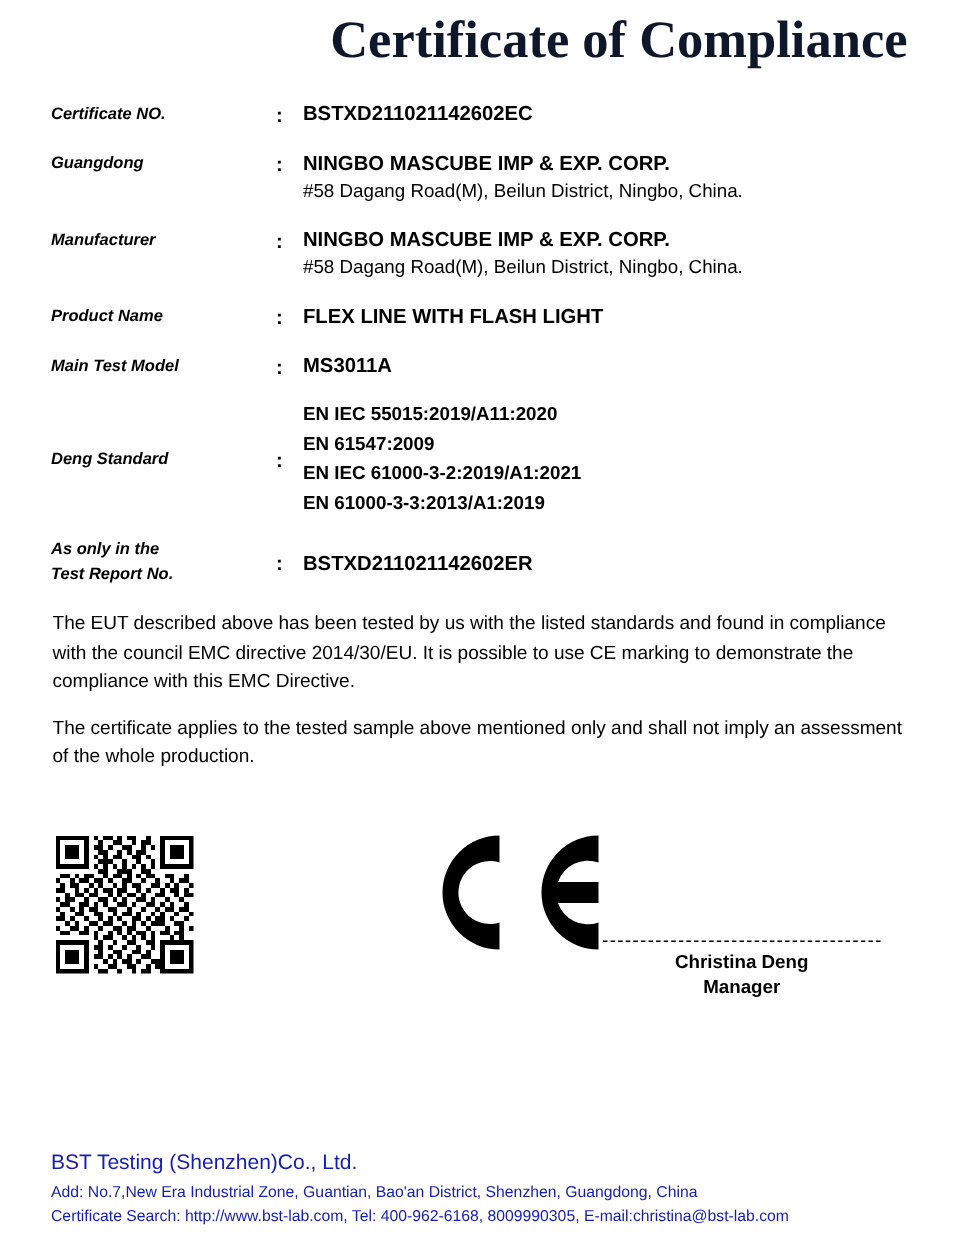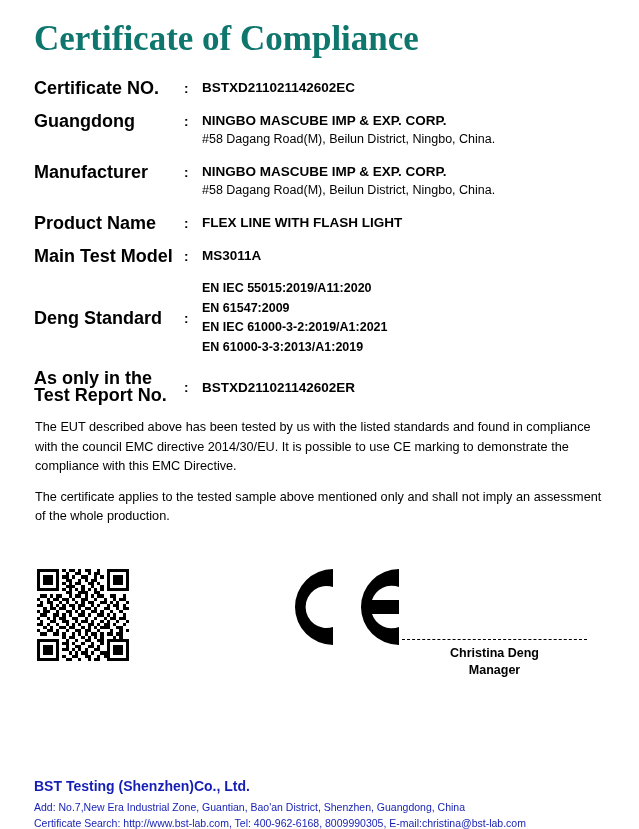--- a/index.html
+++ b/index.html
@@ -16,44 +16,45 @@
     overflow: hidden;
   }
   .page {
     width: 639px;
     height: 829px;
     position: relative;
     box-sizing: border-box;
     padding: 0 34px;
   }
   .cert-title {
-    text-align: left;
+    text-align: right;
     font-family: "Liberation Serif", serif;
     font-weight: bold;
     font-size: 35px;
-    color: #0f766e;
+    color: #0f172a;
     letter-spacing: 0px;
-    margin: 16px 0 0 0;
+    margin: 4px 0 0 0;
     line-height: 46px;
   }
   .fields {
     margin-top: 16px;
   }
   .field-row {
     display: flex;
     align-items: flex-start;
     margin-bottom: 13px;
   }
   .field-label {
     width: 150px;
     flex: 0 0 150px;
-    font-size: 18px;
+    font-size: 11px;
     font-weight: bold;
     line-height: 19px;
     padding-top: 1px;
+    font-style: italic;
   }
   .field-colon {
     width: 18px;
     flex: 0 0 18px;
     font-size: 13.5px;
     font-weight: bold;
     line-height: 19px;
     padding-top: 1px;
   }
   .field-value {
@@ -135,21 +136,21 @@
     line-height: 17px;
   }
   .footer {
     position: absolute;
     left: 34px;
     right: 34px;
     bottom: 14px;
   }
   .footer-company {
     font-size: 14px;
-    font-weight: bold;
+    font-weight: normal;
     color: #141eb4;
     line-height: 20px;
     margin-bottom: 3px;
   }
   .footer-addr {
     font-size: 10.5px;
     color: #141eb4;
     line-height: 16px;
   }
   .footer-contact {

